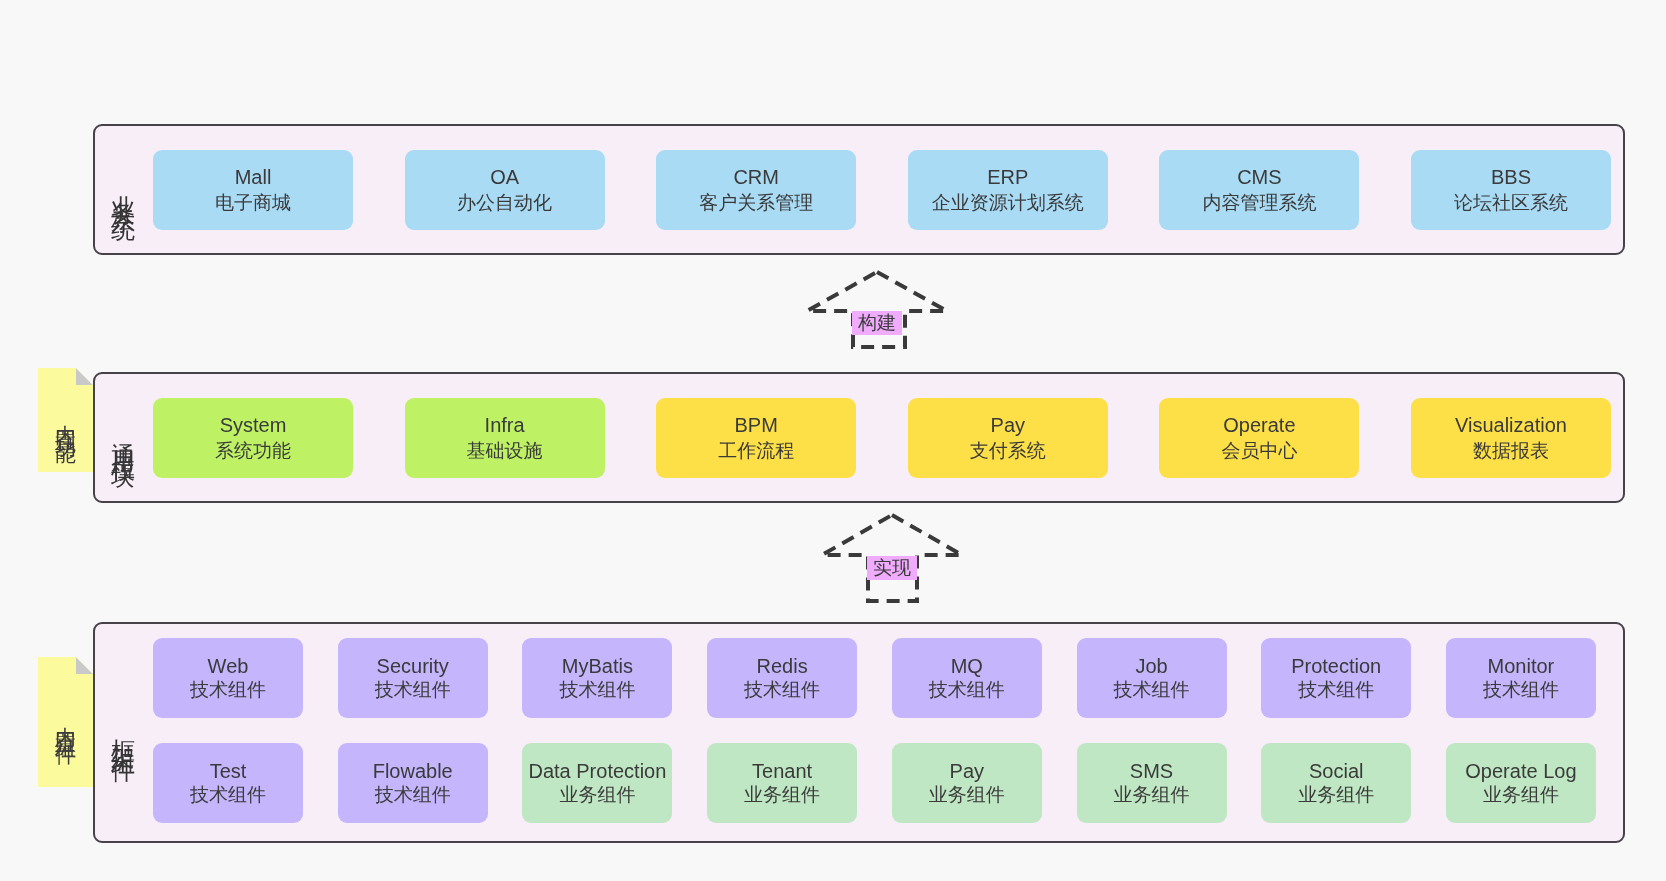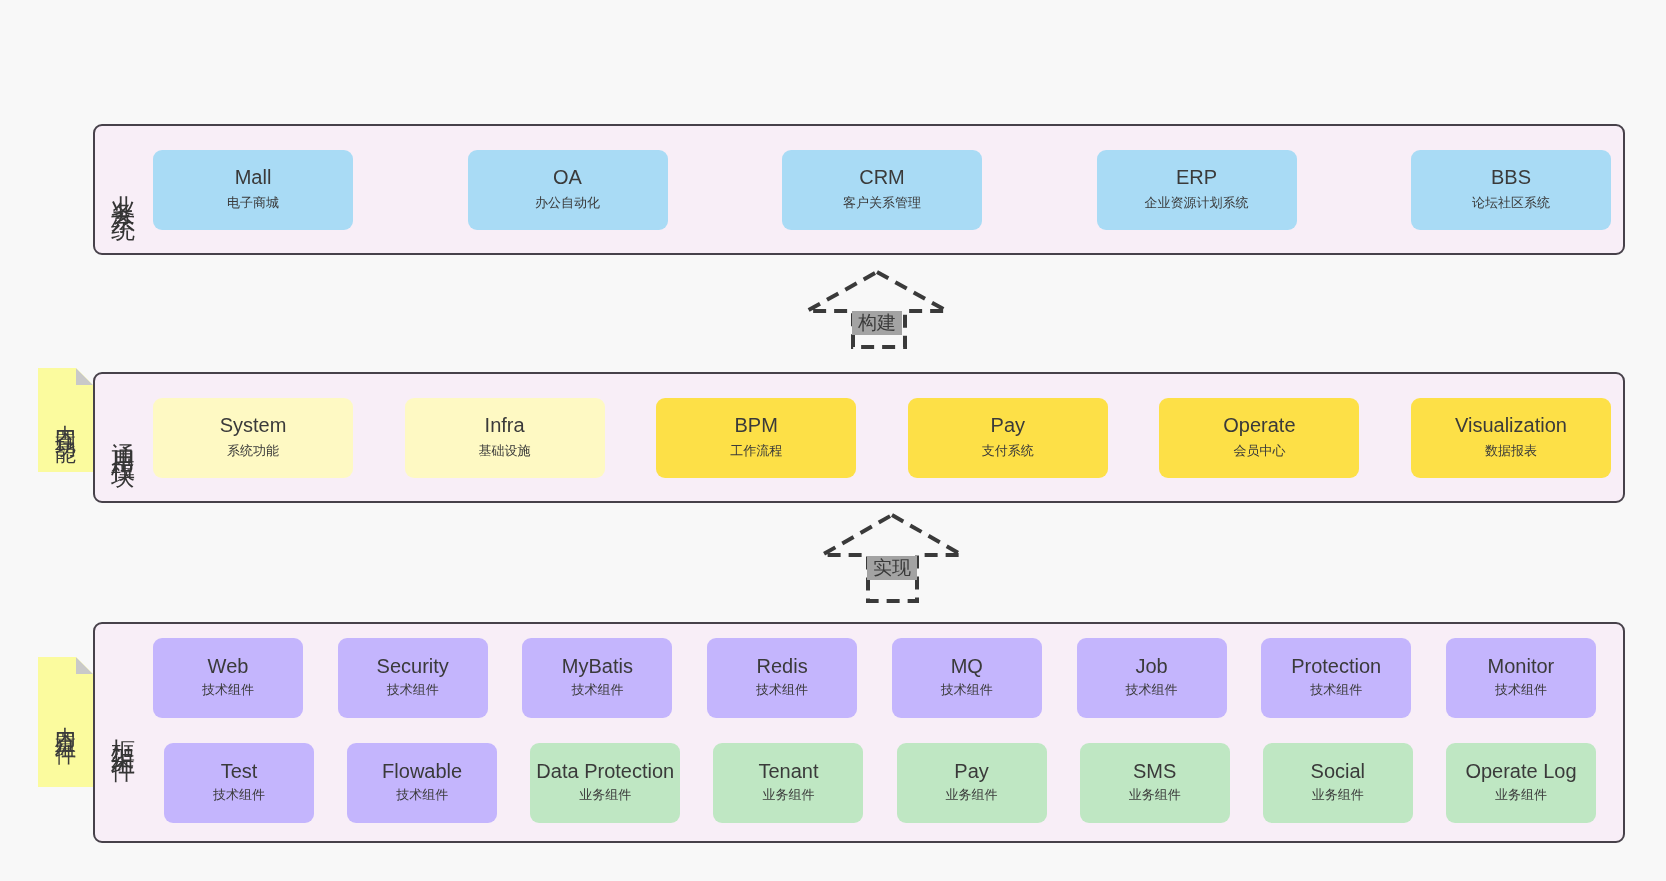--- a/index.html
+++ b/index.html
@@ -13,47 +13,47 @@
   .band3 { top:622px; height:221px; }
 
   .band-label { position:absolute; left:8px; top:0; bottom:0; width:40px;
                 display:flex; align-items:center; justify-content:center; }
   .band-label span { writing-mode:vertical-rl; text-orientation:upright;
                      font-size:24px; color:#353535; letter-spacing:7px; }
 
   .row { position:absolute; display:flex; justify-content:space-between; }
   .band1 .row, .band2 .row { left:58px; right:12px; top:24px; height:80px; }
   .band3 .row1 { left:58px; right:27px; top:14px; height:80px; }
-  .band3 .row2 { left:58px; right:27px; top:119px; height:80px;margin-left:11px; }
+  .band3 .row2 { left:58px; right:27px; top:119px; height:80px; }
 
   .box { width:200px; height:80px; border-radius:9px; display:flex; flex-direction:column;
          align-items:center; justify-content:center; text-align:center;
          color:#3a3a3a; line-height:25px; padding:16px 6px; box-sizing:border-box; }
   .band3 .box { width:150px; line-height:24px; }
   .box-name { font-size:20px; }
-  .box-sub  { font-size:13px; }
+  .box-sub  { font-size:19px; }
   .blue  { background:#a9dbf5; }
-  .red   { background:#fef9c3; }
+  .red   { background:#bef264; }
   .pink  { background:#fde047; }
   .green { background:#c4b5fd; }
   .lightgreen { background:#bfe7c3; }
 
   .note { position:absolute; width:55px; background:#fbfb9e; z-index:5;
           display:flex; align-items:center; justify-content:center;
           clip-path:polygon(0 0, calc(100% - 17px) 0, 100% 17px, 100% 100%, 0 100%); }
   .note .fold { position:absolute; top:0; right:0; width:17px; height:17px;
                 background:#c9c9c9; clip-path:polygon(0 0, 100% 100%, 0 100%); }
   .note span { writing-mode:vertical-rl; text-orientation:upright;
                font-size:21px; letter-spacing:6px; color:#3a3a3a; }
   .note1 { left:38px; top:368px; height:104px; }
   .note2 { left:38px; top:657px; height:130px; }
 
   .arrow-svg { position:absolute; }
   .arrow-svg path { fill:none; stroke:#3a3a3a; stroke-width:4; stroke-dasharray:13 8; }
-  .arrow-label { position:absolute; background:#a3a3a3; font-size:19px; color:#3a3a3a;
+  .arrow-label { position:absolute; background:#f0abfc; font-size:19px; color:#3a3a3a;
                  text-align:center; z-index:4; }
   .arrow-label1 { left:852px; top:311px; width:50px; height:24px; line-height:24px; }
   .arrow-label2 { left:867px; top:556px; width:50px; height:24px; line-height:24px; }
 </style>
 </head>
 <body>
 
 <div class="canvas">
 
   <div class="band band1">
@@ -71,20 +71,24 @@
       </div>
       <div class="box blue">
         <div class="box-name">CRM</div>
         <div class="box-sub">客户关系管理</div>
       </div>
       <div class="box blue">
         <div class="box-name">ERP</div>
         <div class="box-sub">企业资源计划系统</div>
       </div>
       <div class="box blue">
+        <div class="box-name">CMS</div>
+        <div class="box-sub">内容管理系统</div>
+      </div>
+      <div class="box blue">
         <div class="box-name">BBS</div>
         <div class="box-sub">论坛社区系统</div>
       </div>
     </div>
   </div>
 
   <svg class="arrow-svg" style="left:775px; top:255px;" width="200" height="100" viewBox="775 255 200 100">
     <path d="M877,272 L947,311 L905,311 L905,347 L853,347 L853,311 L807,311 Z"></path>
   </svg>
   <div class="arrow-label arrow-label1">构建</div>

